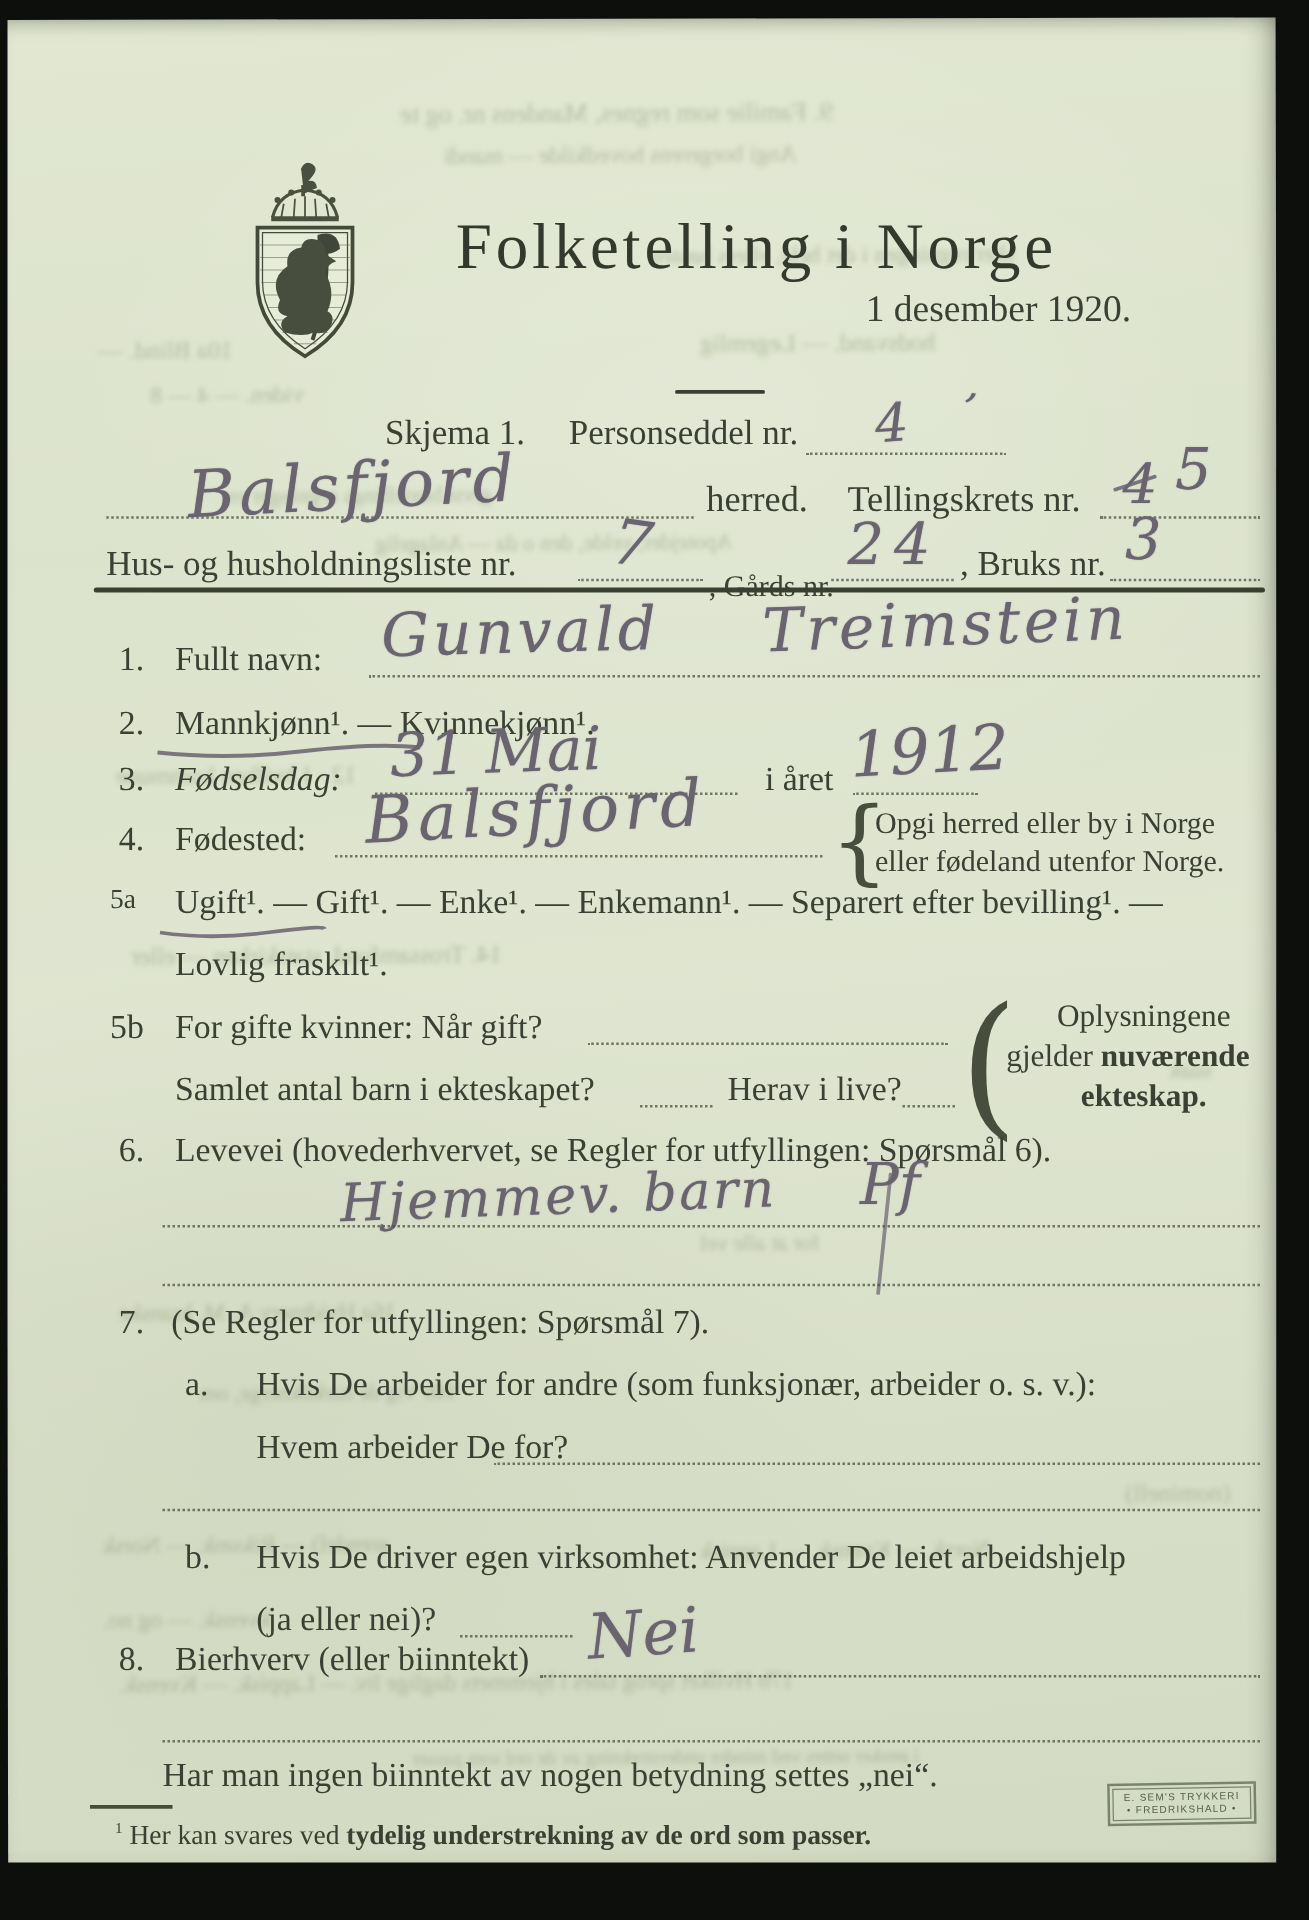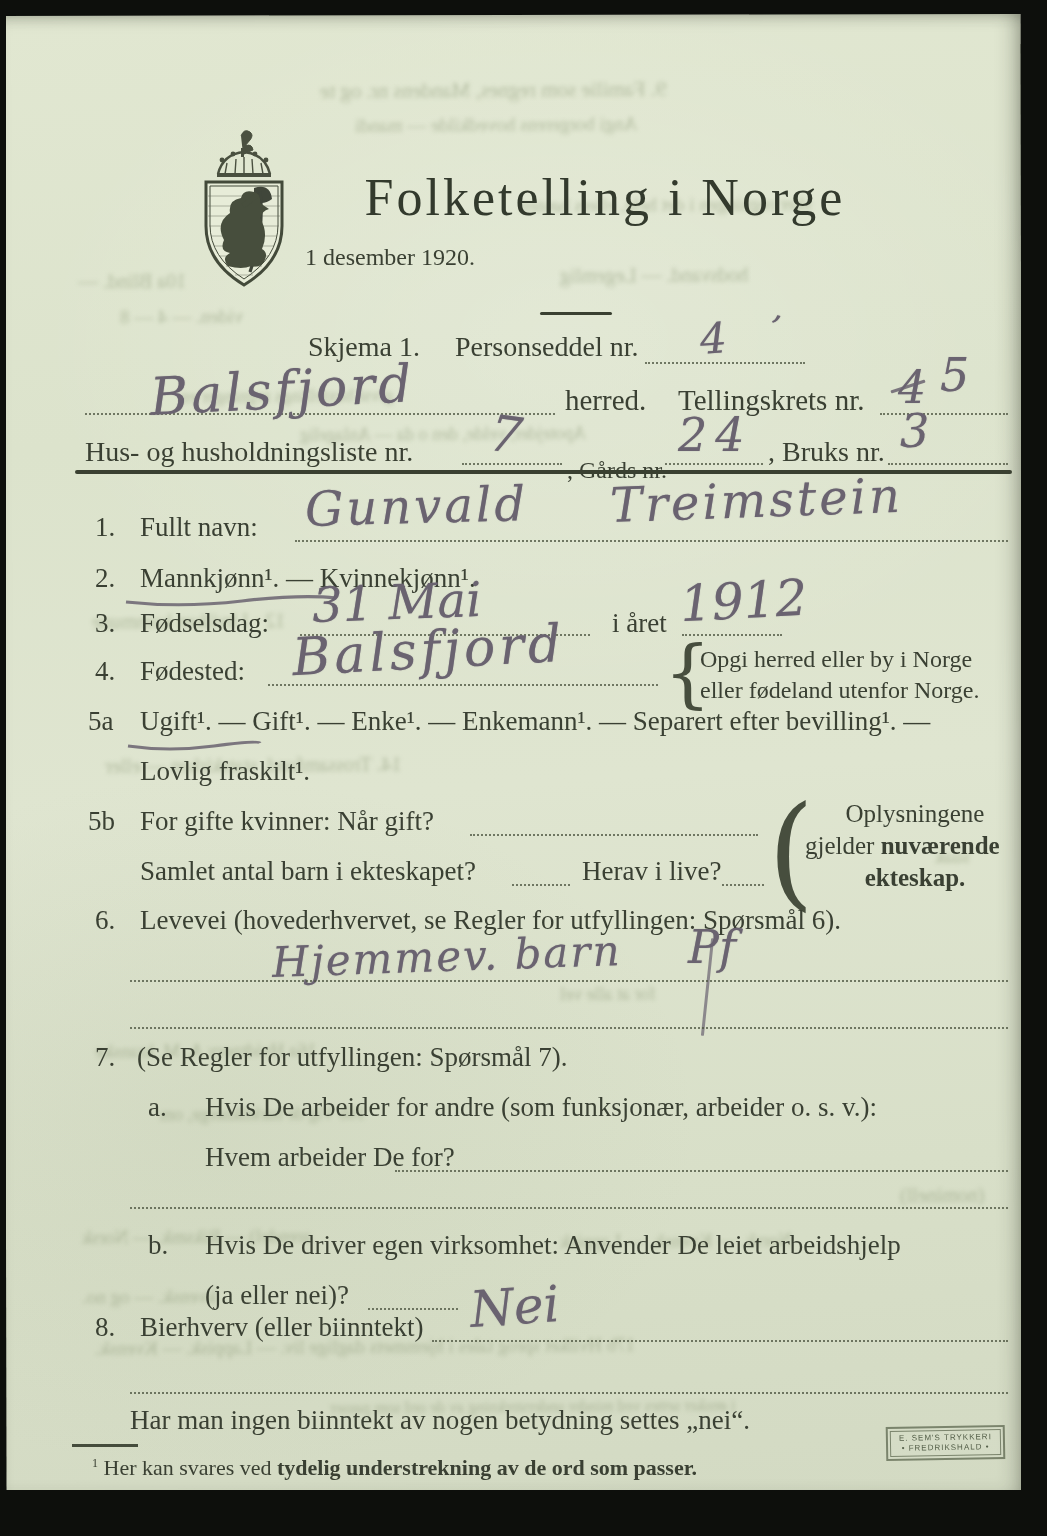--- a/index.html
+++ b/index.html
@@ -77,21 +77,21 @@
     <g stroke="#5a6150" stroke-width=".8" opacity=".55">
       <path d="M25 72 L97 72 M25 82 L97 82 M25 92 L97 92 M26 102 L96 102 M28 112 L94 112 M31 122 L91 122 M36 132 L86 132 M43 142 L79 142 M52 151 L70 151"></path>
     </g>
     <path d="M71 64 q16 -5 18 11 q-9 7 -18 2 z" fill="#40463a"></path>
     <path d="M77 68 Q82 104 67 148" stroke="#40463a" stroke-width="3.2" fill="none"></path>
     <path d="M45 142 q-7 -8 2 -13 q-11 -2 -6 -13 q-9 -17 6 -27 q-2 -13 11 -15 q2 -9 13 -6 q7 2 6 11 l9 6 q-7 2 -9 9 q9 15 2 31 q7 4 2 13 q-4 6 -13 4 q-9 4 -23 0 z" fill="#474e3d"></path>
     <path d="M60 82 q9 -7 15 -11" stroke="#474e3d" stroke-width="5" fill="none"></path>
   </svg>
 
   <div class="print" style="left:305px;top:168px;width:600px;text-align:center;font-size:52px;letter-spacing:3px;color:#333a2d;">Folketelling i Norge</div>
-  <div class="print" style="left:305px;top:244px;width:600px;text-align:left;font-size:24px;">1 desember 1920.</div>
+  <div class="print" style="left:305px;top:231px;width:600px;text-align:right;font-size:30px;">1 desember 1920.</div>
   <div class="rule-thick" style="left:540px;top:312px;width:72px;height:3px;"></div>
 
   <div class="print" style="left:308px;top:331px;font-size:28px;">Skjema 1.</div>
   <div class="print" style="left:455px;top:331px;font-size:28px;">Personseddel nr.</div>
   <div class="dots" style="left:645px;top:362px;width:160px;"></div>
   <div class="hand" style="left:700px;top:314px;font-size:42px;transform:rotate(-4deg);">4</div>
   <div class="hand" style="left:768px;top:308px;font-size:34px;transform:rotate(12deg);">ʼ</div>
 
   <div class="dots" style="left:85px;top:413px;width:470px;"></div>
   <div class="hand" style="left:150px;top:360px;font-size:52px;transform:rotate(-3deg);letter-spacing:3px;">Balsfjord</div>
@@ -120,36 +120,36 @@
   <div class="hand" style="left:305px;top:478px;font-size:48px;transform:rotate(-1.5deg);letter-spacing:3px;">Gunvald</div>
   <div class="hand" style="left:610px;top:472px;font-size:48px;transform:rotate(-2deg);letter-spacing:3px;">Treimstein</div>
 
   <div class="print" style="left:95px;top:563px;font-size:27px;">2.</div>
   <div class="print" style="left:140px;top:563px;font-size:27px;">Mannkjønn¹. — Kvinnekjønn¹.</div>
   <svg class="abs" style="left:122px;top:592px;" width="220" height="18">
     <path d="M4 10 Q60 16 120 9 T214 6" stroke="#6a6370" stroke-width="3.2" fill="none" opacity=".85"></path>
   </svg>
 
   <div class="print" style="left:95px;top:608px;font-size:27px;">3.</div>
-  <div class="print" style="left:140px;top:608px;font-size:27px;">Fødselsdag:</div>
+  <div class="print" style="left:140px;top:608px;font-size:27px;font-style:italic;">Fødselsdag:</div>
   <div class="dots" style="left:300px;top:634px;width:290px;"></div>
   <div class="hand" style="left:312px;top:574px;font-size:48px;transform:rotate(-2deg);">31 Mai</div>
   <div class="print" style="left:612px;top:608px;font-size:27px;">i året</div>
   <div class="dots" style="left:682px;top:634px;width:100px;"></div>
   <div class="hand" style="left:680px;top:572px;font-size:50px;transform:rotate(-3deg);">1912</div>
 
   <div class="print" style="left:95px;top:656px;font-size:27px;">4.</div>
   <div class="print" style="left:140px;top:656px;font-size:27px;">Fødested:</div>
   <div class="dots" style="left:268px;top:684px;width:390px;"></div>
   <div class="hand" style="left:292px;top:620px;font-size:52px;transform:rotate(-3deg);letter-spacing:4px;">Balsfjord</div>
   <div class="brace" style="left:664px;top:630px;font-size:74px;">{</div>
   <div class="print" style="left:700px;top:646px;font-size:24px;">Opgi herred eller by i Norge</div>
   <div class="print" style="left:700px;top:677px;font-size:24px;">eller fødeland utenfor Norge.</div>
 
-  <div class="print" style="left:88px;top:706px;font-size:27px;">5a</div>
+  <div class="print" style="left:88px;top:706px;font-size:22px;">5a</div>
   <div class="print" style="left:140px;top:706px;font-size:27px;">Ugift¹. — Gift¹. — Enke¹. — Enkemann¹. — Separert efter bevilling¹. —</div>
   <svg class="abs" style="left:124px;top:738px;" width="140" height="16">
     <path d="M4 8 Q45 14 90 8 T136 5" stroke="#6a6370" stroke-width="3" fill="none" opacity=".85"></path>
   </svg>
   <div class="print" style="left:140px;top:756px;font-size:27px;">Lovlig fraskilt¹.</div>
 
   <div class="print" style="left:88px;top:806px;font-size:27px;">5b</div>
   <div class="print" style="left:140px;top:806px;font-size:27px;">For gifte kvinner:  Når gift?</div>
   <div class="dots" style="left:470px;top:834px;width:288px;"></div>
   <div class="print" style="left:140px;top:856px;font-size:27px;">Samlet antal barn i ekteskapet?</div>

